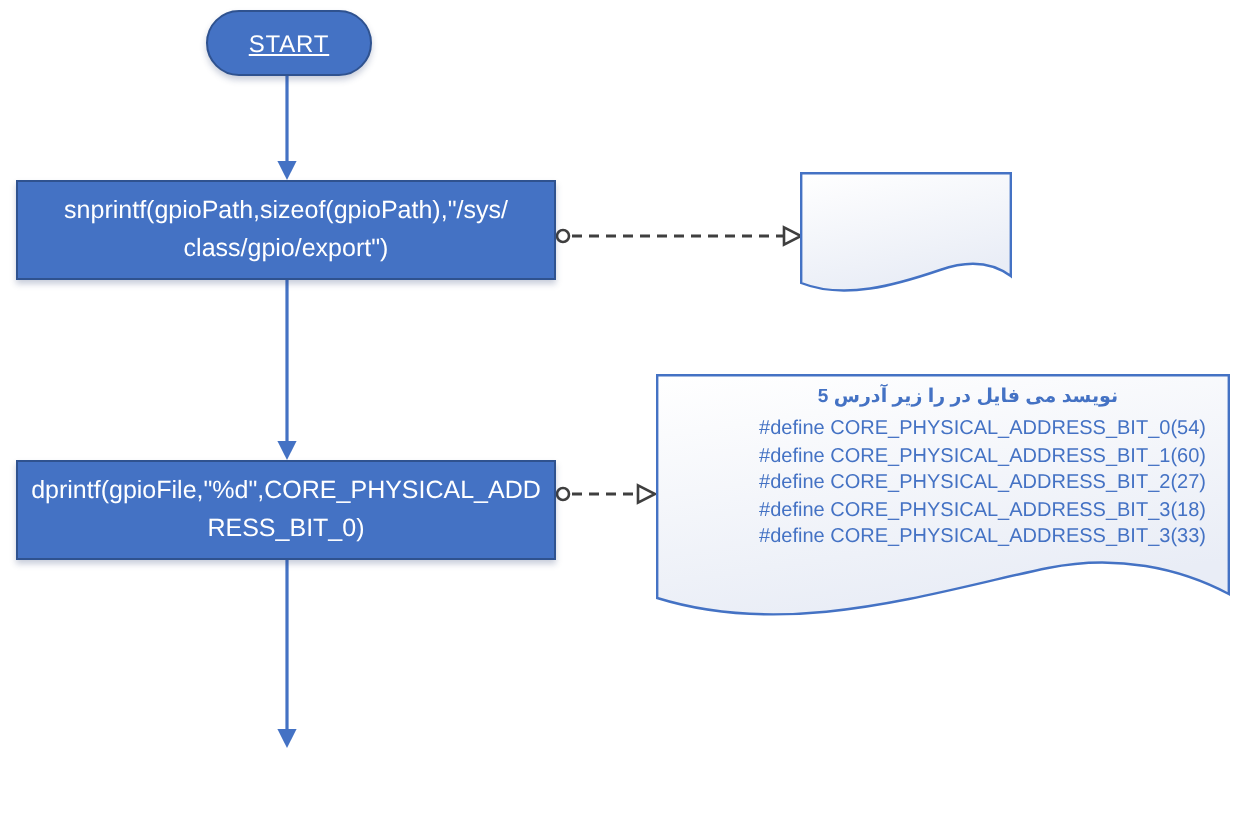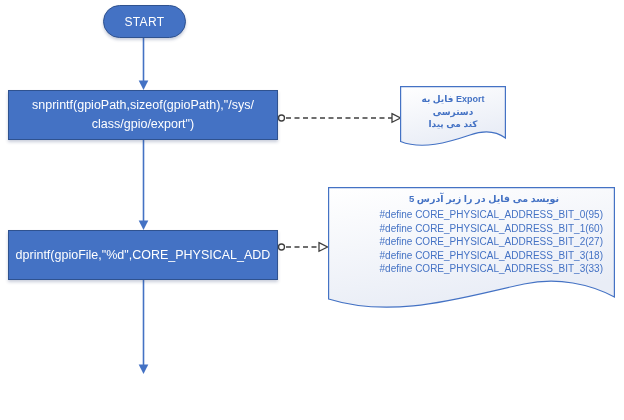--- a/index.html
+++ b/index.html
@@ -15,21 +15,21 @@
   .open-head{fill:#fff;stroke:var(--connector-dashed,#3F3F3F);stroke-width:1.3;stroke-linejoin:miter;}
   .node{
     position:absolute;background:var(--node-fill,#4472C4);
     border:1px solid var(--node-border,#2F528F);
     color:var(--node-text,#fff);
     display:flex;flex-direction:column;align-items:center;justify-content:center;
     box-sizing:border-box;box-shadow:0 2px 3px rgba(40,60,110,.25);
     text-align:center;
   }
   .terminator{left:103px;width:83px;height:33px;border-radius:17px;font-size:12px;letter-spacing:.4px;}
-  #start-node{top:5px;}
+  #start-node{top:5px;text-decoration:underline;}
   #return-node{top:375px;}
   .process{left:8px;width:270px;height:50px;font-size:12.5px;line-height:19px;}
   #process1-node{top:90px;}
   #process2-node{top:230px;}
   .doc{position:absolute;}
   .doc svg{position:absolute;left:0;top:0;display:block;}
   .doc-shape-path{stroke:var(--doc-border,#4472C4);stroke-width:1.2;}
   .doc-text{
     position:absolute;left:0;top:0;width:100%;box-sizing:border-box;
     color:var(--doc-text,#4472C4);text-align:center;
@@ -86,45 +86,42 @@
   <div class="doc" id="export-note-document">
     <svg width="106" height="66" viewBox="0 0 106 66">
       <defs>
         <linearGradient id="docGrad1" x1="0" y1="0" x2="0.4" y2="1">
           <stop offset="0" stop-color="#FFFFFF"></stop>
           <stop offset="1" stop-color="#E9EDF6"></stop>
         </linearGradient>
       </defs>
       <path class="doc-shape-path" fill="url(#docGrad1)" d="M0.6,0.6 H105.4 V52 C96,45 84,44 70,49 C48,56.5 22,64 0.6,55.5 Z"></path>
     </svg>
-    <div class="doc-text">
-      <div><bdi>به</bdi> <bdi>فایل</bdi> <bdi>Export</bdi> <bdi>دسترسی</bdi></div>
-      <div><bdi>پیدا</bdi> <bdi>می</bdi> <bdi>کند</bdi></div>
-    </div>
   </div>
 
   <div class="node process" id="process2-node">
     <div>dprintf(gpioFile,"%d",CORE_PHYSICAL_ADD</div>
+    <div>RESS_BIT_0)</div>
   </div>
 
   <div class="doc" id="defines-note-document">
     <svg width="287" height="128" viewBox="0 0 287 128">
       <defs>
         <linearGradient id="docGrad2" x1="0" y1="0" x2="0.35" y2="1">
           <stop offset="0" stop-color="#FFFFFF"></stop>
           <stop offset="1" stop-color="#E9EDF6"></stop>
         </linearGradient>
       </defs>
       <path class="doc-shape-path" fill="url(#docGrad2)" d="M0.6,0.6 H286.4 V110 C262,97 230,90 196,97 C140,108.5 68,133 0.6,112 Z"></path>
     </svg>
     <div class="doc-text">
       <div class="defines-header"><bdi>5</bdi> <bdi>آدرس</bdi> <bdi>زیر</bdi> <bdi>را</bdi> <bdi>در</bdi> <bdi>فایل</bdi> <bdi>می</bdi> <bdi>نویسد</bdi></div>
       <div class="define-row">
         <span>#define CORE_PHYSICAL_ADDRESS_BIT_0</span>
-        <span>(95)</span>
+        <span>(54)</span>
       </div>
       <div class="define-row">
         <span>#define CORE_PHYSICAL_ADDRESS_BIT_1</span>
         <span>(60)</span>
       </div>
       <div class="define-row">
         <span>#define CORE_PHYSICAL_ADDRESS_BIT_2</span>
         <span>(27)</span>
       </div>
       <div class="define-row">

